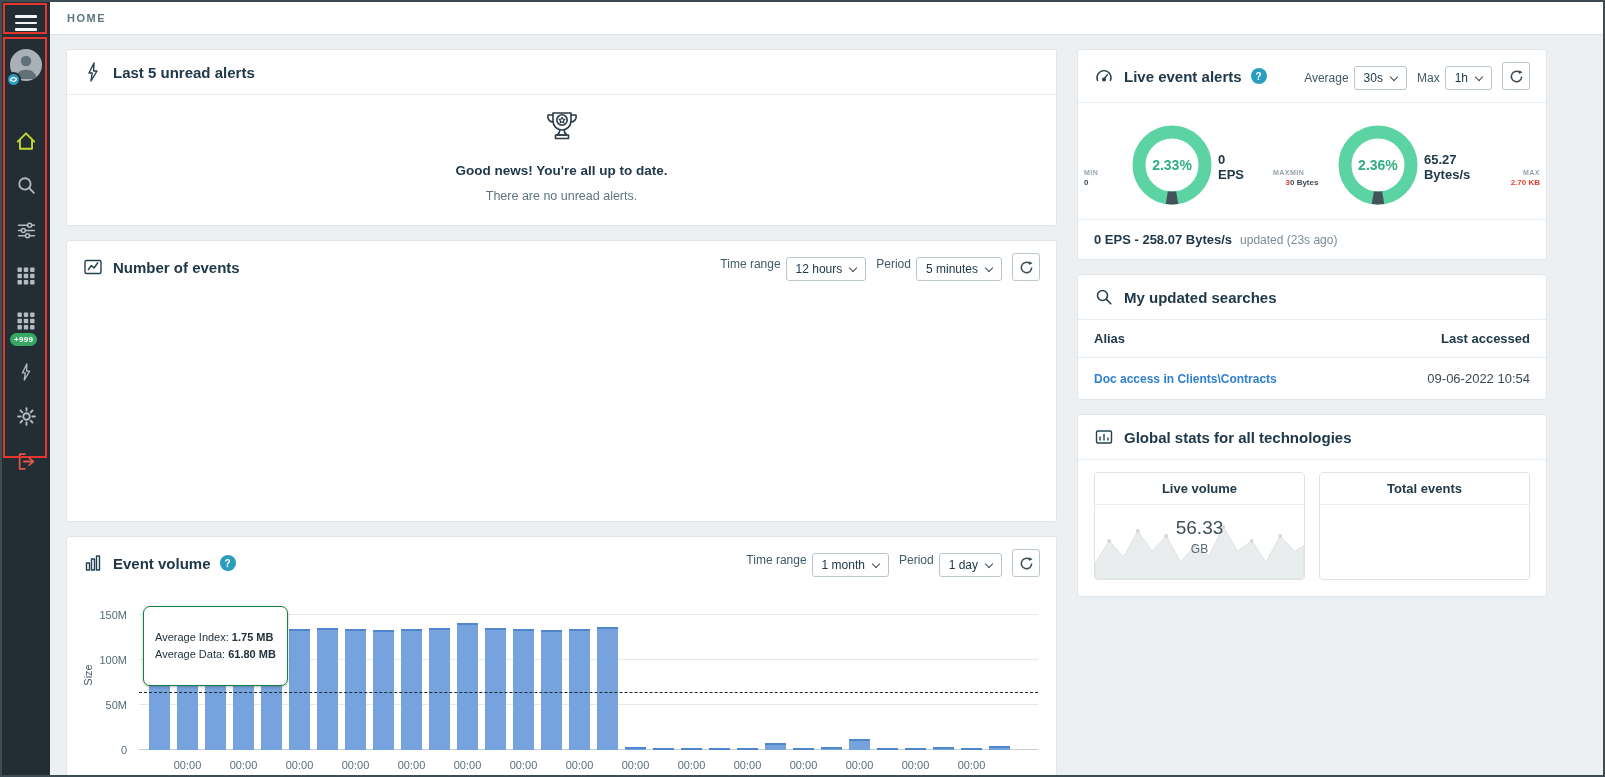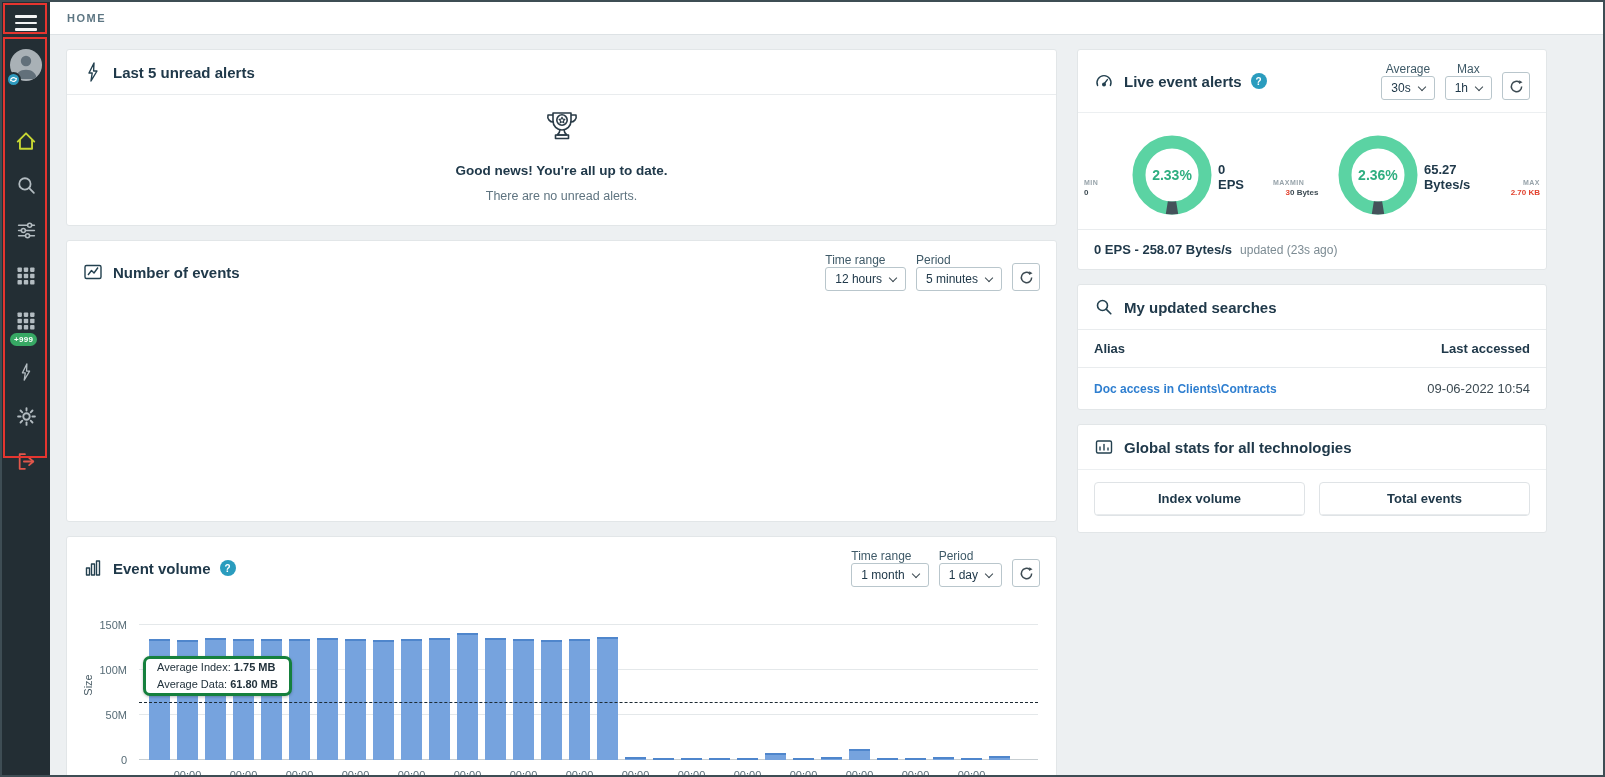--- a/index.html
+++ b/index.html
@@ -44,21 +44,21 @@
     padding: 14px 16px; display: flex; gap: 20px; align-items: flex-start; overflow: hidden; }
   .col-left { width: 991px; flex: 0 0 auto; display: flex; flex-direction: column; gap: 14px; }
   .col-right { width: 470px; flex: 0 0 auto; display: flex; flex-direction: column; gap: 14px; }
   .card { background: #fff; border: 1px solid #e2e6e8; border-radius: 3px; }
   .card-header { display: flex; align-items: center; padding: 12px 16px; }
   .hdr-icon { width: 20px; height: 20px; flex: 0 0 auto; }
   .card-title { font-size: 15px; font-weight: bold; color: #20394a; margin-left: 10px; }
   .help-badge { margin-left: 9px; width: 16px; height: 16px; border-radius: 50%; background: #2a9cbe;
     color: #fff; font-size: 10px; font-weight: bold; display: flex; align-items: center; justify-content: center; cursor: pointer; }
   .hdr-right { margin-left: auto; display: flex; align-items: flex-end; gap: 10px; }
-  .ctl { display: flex; flex-direction: column; }
+  .ctl { display: flex; flex-direction: row; gap: 5px; }
   .ctl-label { font-size: 12px; color: #3f5a68; }
   .select { display: inline-flex; align-items: center; gap: 8px; border: 1px solid #b9c6cc; border-radius: 3px;
     padding: 4px 9px; font-size: 12px; color: #20394a; background: #fff; cursor: pointer; white-space: nowrap; }
   .chev { width: 6px; height: 6px; border-right: 1.5px solid #3c4a52; border-bottom: 1.5px solid #3c4a52;
     transform: rotate(45deg); margin-top: -3px; }
   .refresh-btn { width: 28px; height: 28px; border: 1px solid #b9c6cc; border-radius: 3px; background: #fff;
     display: flex; align-items: center; justify-content: center; cursor: pointer; }
   
   .alerts-body { border-top: 1px solid #e9ecee; display: flex; flex-direction: column; align-items: center;
     padding: 12px 0 22px; }
@@ -76,21 +76,21 @@
   .gridline { position: absolute; left: 0; right: 0; border-top: 1px solid #e4e8ea; z-index: 0; }
   .gridline.baseline { border-top-color: #c7ced2; }
   .y-tick { position: absolute; left: -56px; width: 44px; text-align: right; font-size: 11px; color: #566b76; }
   .threshold { position: absolute; left: 0; right: 0; border-top: 1.5px dashed #1c2a33; z-index: 3; }
   .bars-row { position: absolute; left: 10px; bottom: 0; display: flex; align-items: flex-end; gap: 7px; z-index: 1; }
   .bar-slot { width: 21px; position: relative; display: flex; align-items: flex-end; }
   .bar { width: 21px; background: #76a3de; border-top: 2px solid #4f86cc; }
   .x-tick { position: absolute; top: 100%; margin-top: 9px; left: 50%; transform: translateX(-50%);
     font-size: 11px; color: #5a6e79; white-space: nowrap; }
   .chart-tooltip { position: absolute; left: 4px; bottom: 64px; z-index: 5; background: #fff;
-    border: 3px solid #15803d; border-radius: 7px; padding: 0 11px; font-size: 11px; color: #22323c;
+    border: 1px solid #15803d; border-radius: 7px; padding: 22px 11px; font-size: 11px; color: #22323c;
     line-height: 1.55; white-space: nowrap; box-shadow: 0 1px 3px rgba(0,0,0,.25); }
   
   .donuts { display: flex; justify-content: space-around; padding: 16px 6px 8px; border-top: 1px solid #eceff1; }
   .donut-group { display: flex; align-items: center; }
   .donut-col { display: flex; flex-direction: row; align-items: center; }
   .donut-wrap { position: relative; width: 92px; height: 92px; }
   .donut-pct { position: absolute; inset: 0; display: flex; align-items: center; justify-content: center;
     font-size: 14px; font-weight: bold; color: #2fae80; }
   .donut-value { margin-top: 4px; font-size: 13px; font-weight: bold; color: #20394a; }
   .mm { display: flex; flex-direction: column; margin-bottom: -26px; min-width: 34px; }
@@ -563,21 +563,39 @@
         <svg class="hdr-icon" viewBox="0 0 20 20" fill="none" stroke="#23404f" stroke-width="1.4" stroke-linecap="round">
           <rect x="2.5" y="4" width="15" height="12" rx="1.5"></rect>
           <line x1="6" y1="13" x2="6" y2="10"></line>
             <line x1="10" y1="13" x2="10" y2="7.5"></line>
             <line x1="14" y1="13" x2="14" y2="11"></line>
         </svg>
         <h2 class="card-title">Global stats for all technologies</h2>
       </div>
       <div class="tiles">
         <div class="tile">
-          <div class="tile-title">Index volume</div>
+          <div class="tile-title">Live volume</div>
+          <div class="tile-body">
+            <svg class="tile-spark" viewBox="0 0 220 74" preserveAspectRatio="none">
+              <path d="M0 58 15 36 30 52 45 26 60 46 75 31 90 57 105 41 120 51 135 22 150 46 165 36 180 57 195 31 210 46 220 41 V74 H0 Z" fill="#eaedee" stroke="#dde1e3" stroke-width="1"></path>
+              <g fill="#d2d7da">
+                <circle cx="15" cy="36" r="2"></circle>
+                  <circle cx="45" cy="26" r="2"></circle>
+                  <circle cx="75" cy="31" r="2"></circle>
+                <circle cx="105" cy="41" r="2"></circle>
+                  <circle cx="135" cy="22" r="2"></circle>
+                  <circle cx="165" cy="36" r="2"></circle>
+                  <circle cx="195" cy="31" r="2"></circle>
+              </g>
+            </svg>
+            <div class="tile-num">
+              <div class="tile-value">56.33</div>
+              <div class="tile-unit">GB</div>
+            </div>
+          </div>
         </div>
         <div class="tile">
           <div class="tile-title">Total events</div>
         </div>
       </div>
     </section>
 
   </div>
 </main>
 

